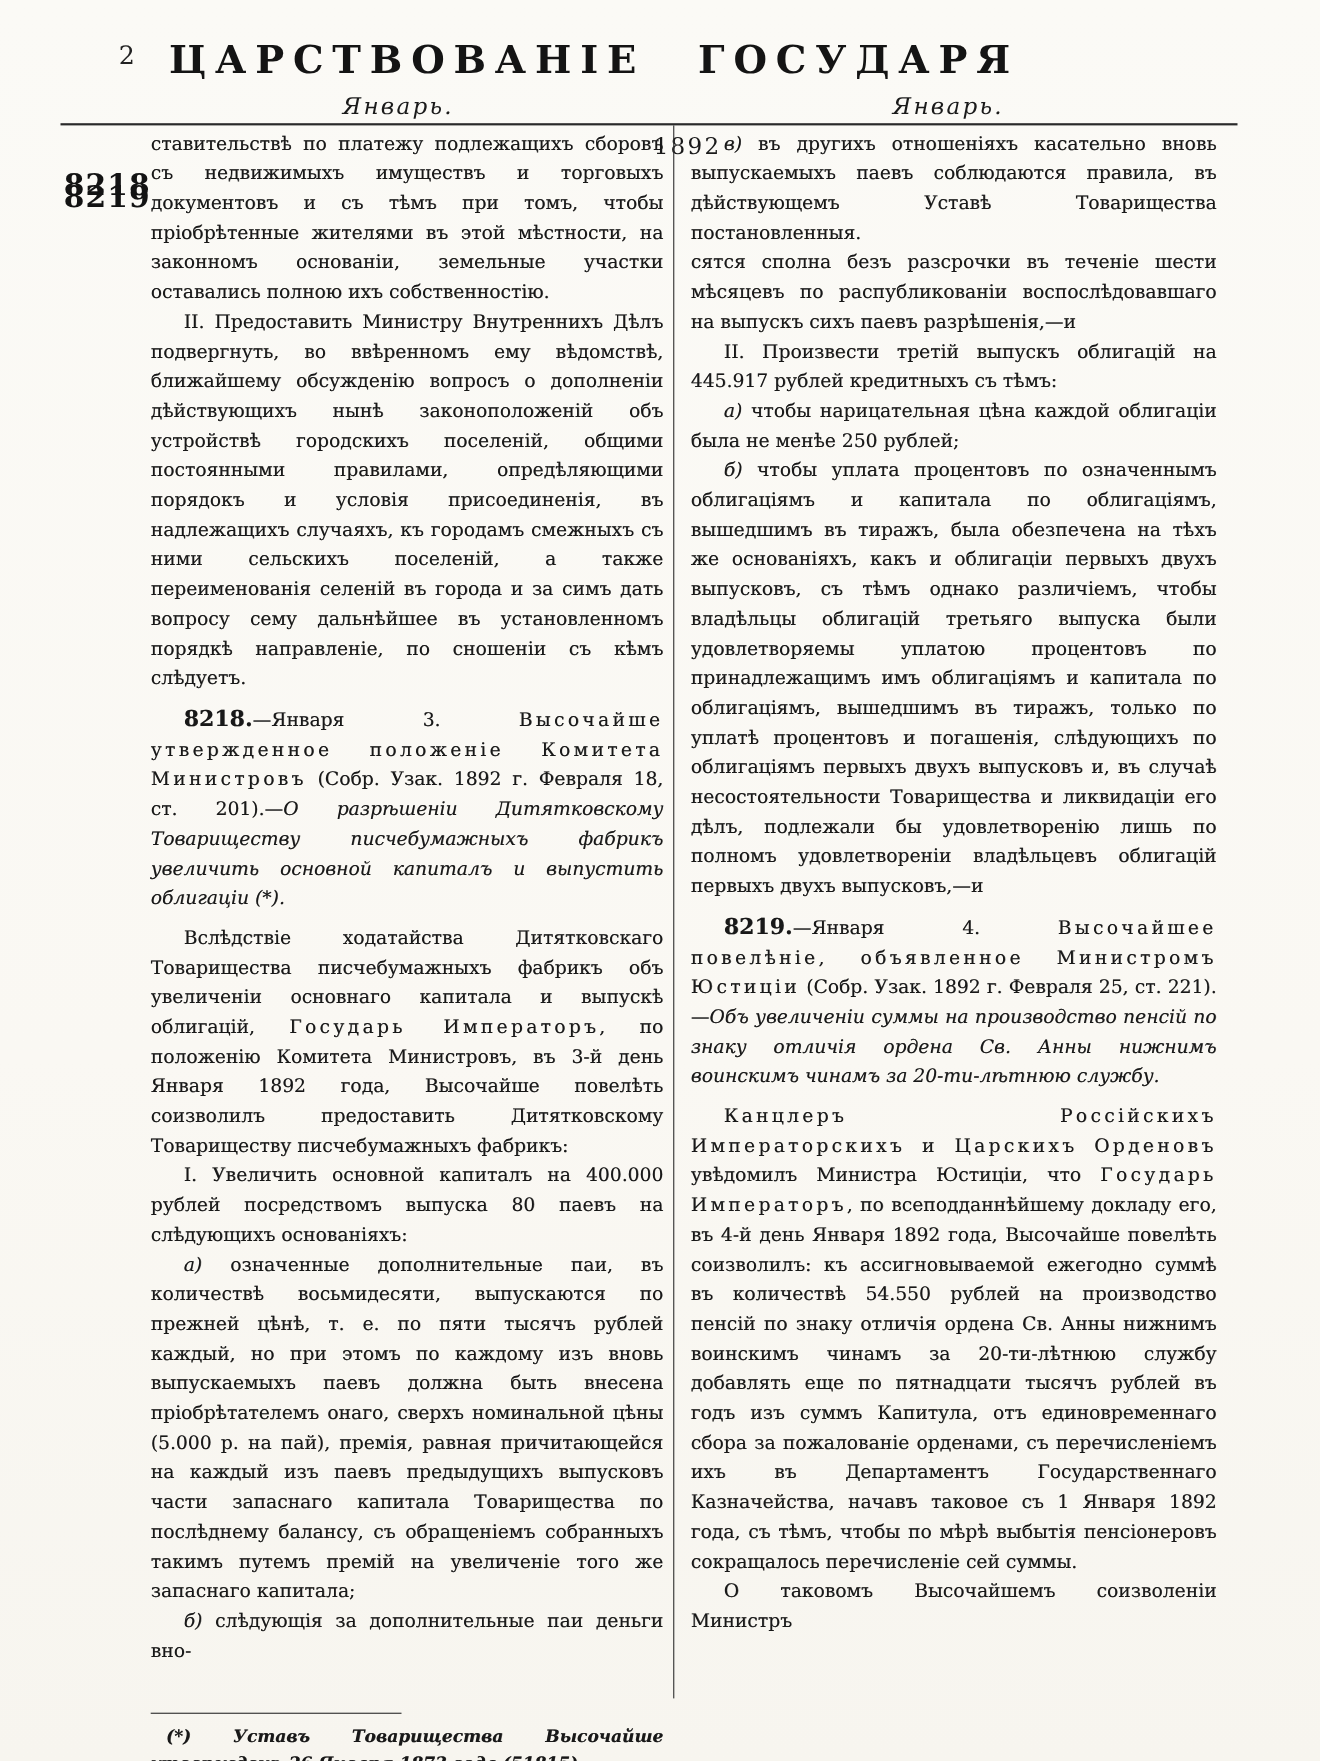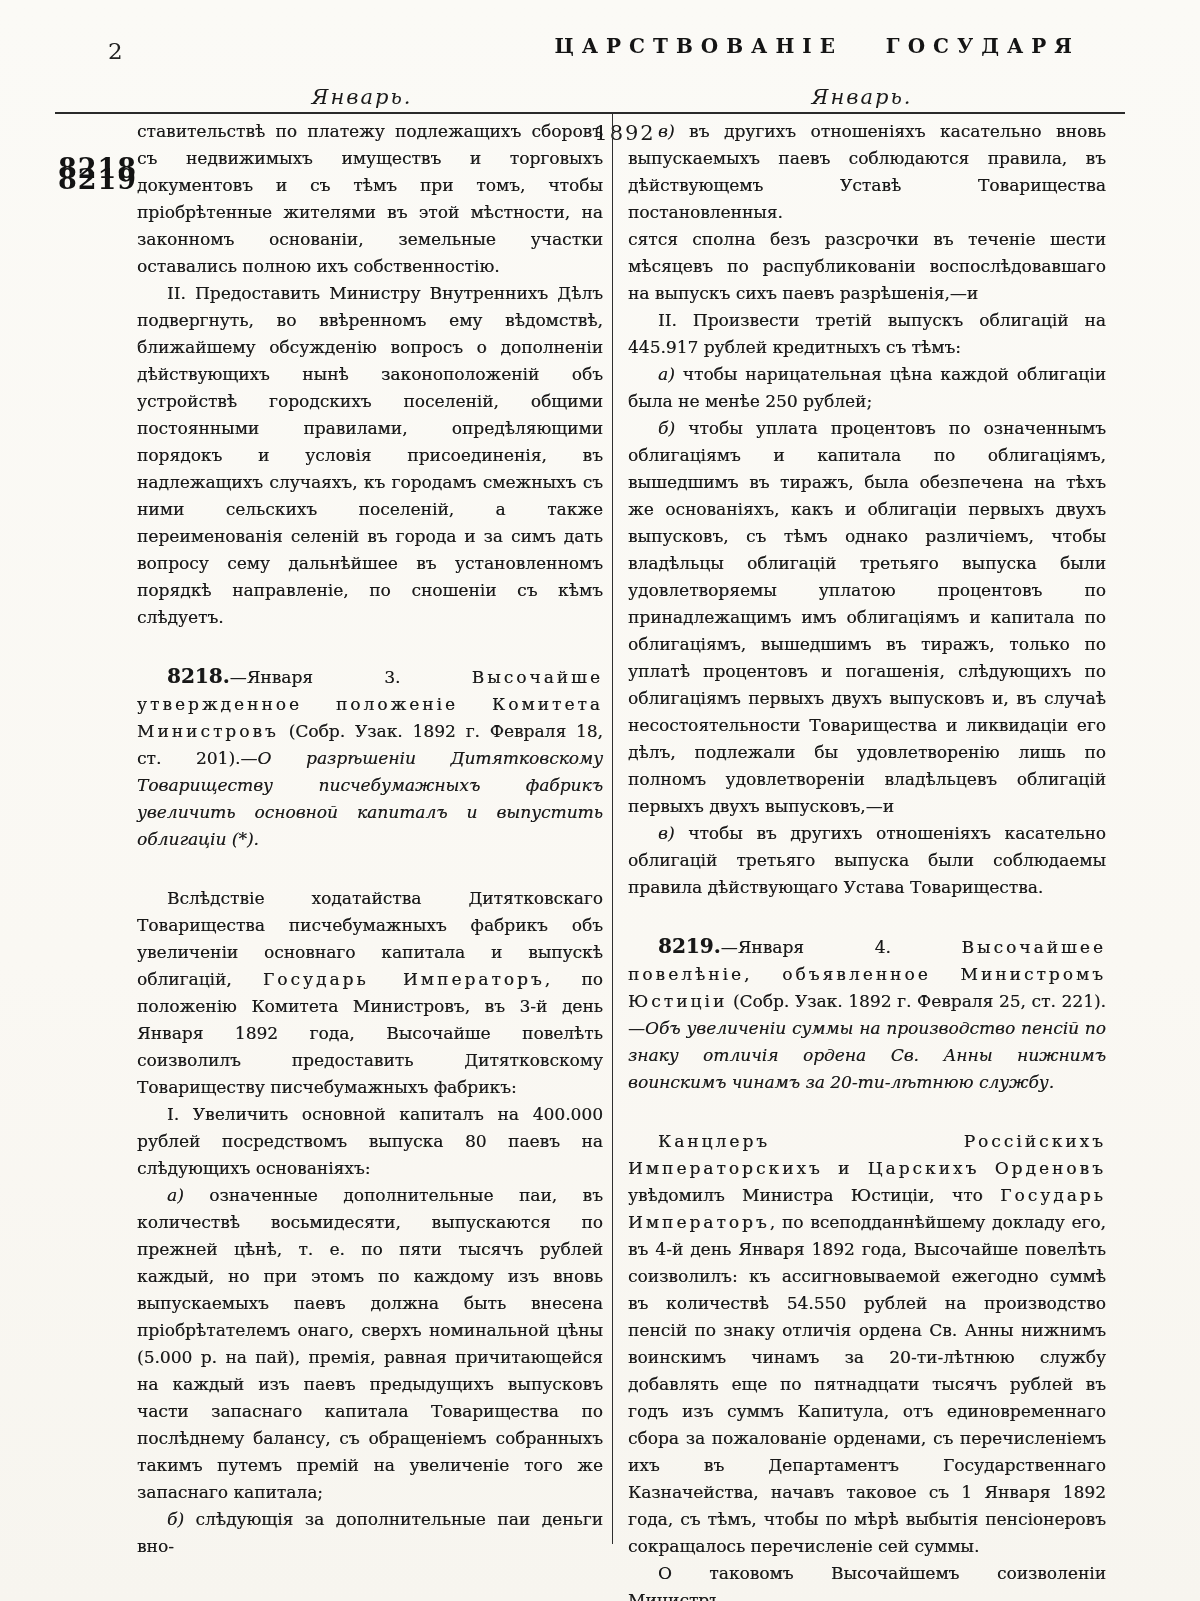--- a/index.html
+++ b/index.html
@@ -14,22 +14,22 @@
     background: linear-gradient(180deg, #fbfaf6 0%, #faf8f3 60%, #f7f5ef 100%);
     color: #1a1a1a;
     overflow: hidden;
   }
   .pagenum {
     position: absolute; top: 38px; left: 108px;
     font-size: 23px; color: #222;
   }
   .title {
     position: absolute; top: 34px; left: 0; width: 1080px;
-    text-align: right;
-    font-weight: bold; font-size: 20px;
+    text-align: center;
+    font-weight: bold; font-size: 35px;
     letter-spacing: 8px; word-spacing: 28px;
     color: #141414;
   }
   .subhead span { position: absolute; top: 85px; transform: translateX(-50%); }
   .m-left  { left: 362px; font-style: italic; font-size: 21px; letter-spacing: 2px; }
   .year    { left: 625px; font-size: 21px; letter-spacing: 2px; margin-top: 36px; }
   .m-right { left: 862px; font-style: italic; font-size: 21px; letter-spacing: 2px; }
   .hrule {
     position: absolute; top: 112px; left: 55px; width: 1070px;
     border-top: 2px solid #2a2a2a;
@@ -49,21 +49,21 @@
     position: absolute; top: 118px;
     text-align: justify;
     font-size: 17px; line-height: 27px;
     color: #181818;
     text-shadow: 0.3px 0 0 rgba(0,0,0,.5);
   }
   .col.left  { left: 137px; width: 466px; }
   .col.right { left: 628px; width: 478px; }
   .para { margin: 0; text-indent: 30px; }
   .para.noindent { text-indent: 0; }
-  .para.gap { margin-top: 32px; }
+  .para.gap { margin-top: 9px; }
   .bd { font-weight: bold; font-size: 20px; }
   .sp { letter-spacing: 3px; }
   .it { font-style: italic; }
   .footnote-block { margin-top: 42px; }
   .fnrule { width: 228px; border-top: 1.5px solid #2a2a2a; margin-bottom: 9px; }
   .footnote {
     margin: 0; text-indent: 14px;
     font-size: 15.5px; line-height: 24px;
     font-style: italic; font-weight: bold;
   }
@@ -122,22 +122,20 @@
     <p class="para noindent"><span>сятся сполна безъ разсрочки въ теченіе шести мѣсяцевъ по распубликованіи воспослѣдовавшаго на выпускъ сихъ паевъ разрѣшенія,—и</span></p>
 
     <p class="para"><span>II. Произвести третій выпускъ облигацій на 445.917 рублей кредитныхъ съ тѣмъ:</span></p>
 
     <p class="para"><span class="it">а)</span>
       <span>чтобы нарицательная цѣна каждой облигаціи была не менѣе 250 рублей;</span></p>
 
     <p class="para"><span class="it">б)</span>
       <span>чтобы уплата процентовъ по означеннымъ облигаціямъ и капитала по облигаціямъ, вышедшимъ въ тиражъ, была обезпечена на тѣхъ же основаніяхъ, какъ и облигаціи первыхъ двухъ выпусковъ, съ тѣмъ однако различіемъ, чтобы владѣльцы облигацій третьяго выпуска были удовлетворяемы уплатою процентовъ по принадлежащимъ имъ облигаціямъ и капитала по облигаціямъ, вышедшимъ въ тиражъ, только по уплатѣ процентовъ и погашенія, слѣдующихъ по облигаціямъ первыхъ двухъ выпусковъ и, въ случаѣ несостоятельности Товарищества и ликвидаціи его дѣлъ, подлежали бы удовлетворенію лишь по полномъ удовлетвореніи владѣльцевъ облигацій первыхъ двухъ выпусковъ,—и</span></p>
 
-    <p class="para"><span class="it">в)</span>
-      <span>чтобы въ другихъ отношеніяхъ касательно облигацій третьяго выпуска были соблюдаемы правила дѣйствующаго Устава Товарищества.</span></p>
 
     <p class="para gap"><span class="bd">8219.</span><span>—Января 4.</span>
       <span class="sp">Высочайшее повелѣніе, объявленное Министромъ Юстиціи</span>
       <span>(Собр. Узак. 1892 г. Февраля 25, ст. 221).—</span><span class="it">Объ увеличеніи суммы на производство пенсій по знаку отличія ордена Св. Анны нижнимъ воинскимъ чинамъ за 20-ти-лѣтнюю службу.</span></p>
 
     <p class="para gap"><span class="sp">Канцлеръ Россійскихъ Императорскихъ и Царскихъ Орденовъ</span>
       <span>увѣдомилъ Министра Юстиціи, что</span>
       <span class="sp">Государь Императоръ</span><span>, по всеподданнѣйшему докладу его, въ 4-й день Января 1892 года, Высочайше повелѣть соизволилъ: къ ассигновываемой ежегодно суммѣ въ количествѣ 54.550 рублей на производство пенсій по знаку отличія ордена Св. Анны нижнимъ воинскимъ чинамъ за 20-ти-лѣтнюю службу добавлять еще по пятнадцати тысячъ рублей въ годъ изъ суммъ Капитула, отъ единовременнаго сбора за пожалованіе орденами, съ перечисленіемъ ихъ въ Департаментъ Государственнаго Казначейства, начавъ таковое съ 1 Января 1892 года, съ тѣмъ, чтобы по мѣрѣ выбытія пенсіонеровъ сокращалось перечисленіе сей суммы.</span></p>
 
     <p class="para"><span>О таковомъ Высочайшемъ соизволеніи Министръ</span></p>

